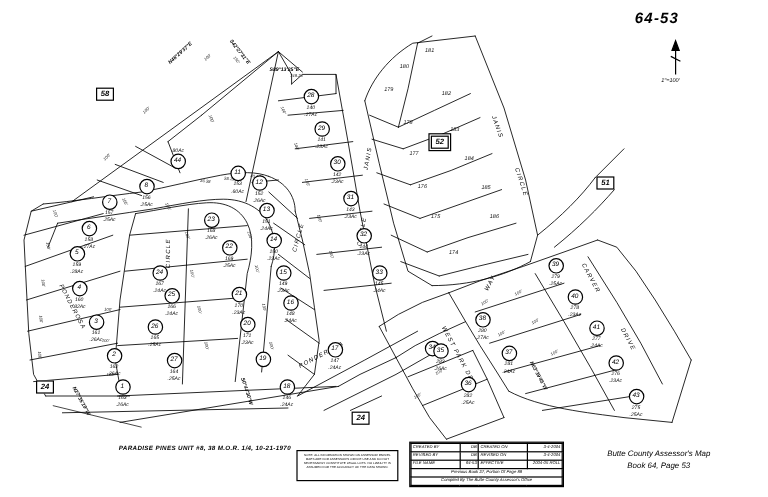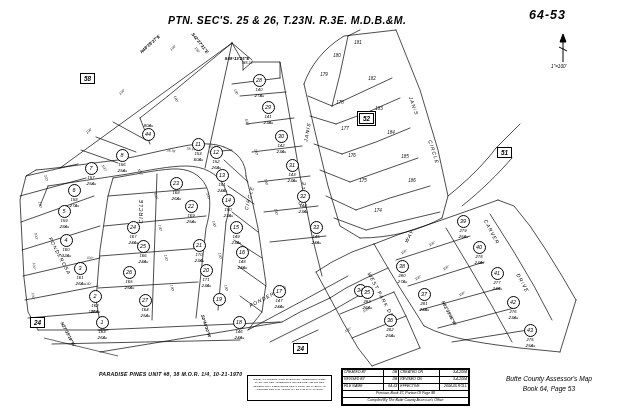--- a/index.html
+++ b/index.html
@@ -201,21 +201,20 @@
       <line x1="563" y1="38" x2="563" y2="62"></line>
       <polygon points="563,34 560,42 566,42"></polygon>
       <line x1="559" y1="47" x2="567" y2="51"></line>
     </g>
   </svg>
 
   <div class="t sheet-id" style="left:529px;top:8px;">64-53</div>
 
   <div class="t scale-txt" style="left:551px;top:64px;">1"=100'</div>
 
-  <div class="t title-main" style="left:168px;top:14px;">PTN. SEC'S. 25 &amp; 26, T.23N. R.3E. M.D.B.&amp;M.</div>
 
   <div id="bearing-layer">
       <div class="t bearing" style="left: 150px; top: 44px; transform: translate(-50%, -50%) rotate(-42deg);">N48°29'37"E</div>
       <div class="t bearing" style="left: 200px; top: 43px; transform: translate(-50%, -50%) rotate(52deg);">S42°27'31"E</div>
       <div class="t bearing" style="left: 237px; top: 58px; transform: translate(-50%, -50%) rotate(0deg);">S89°13'25"E</div>
       <div class="t bearing" style="left: 206px; top: 326px; transform: translate(-50%, -50%) rotate(72deg);">S0°44'30"W</div>
       <div class="t bearing" style="left: 68px; top: 334px; transform: translate(-50%, -50%) rotate(62deg);">N27°35'19"W</div>
       <div class="t bearing" style="left: 449px; top: 313px; transform: translate(-50%, -50%) rotate(62deg);">N03°39'45"W</div>
     </div>
   <div id="dim-layer">

